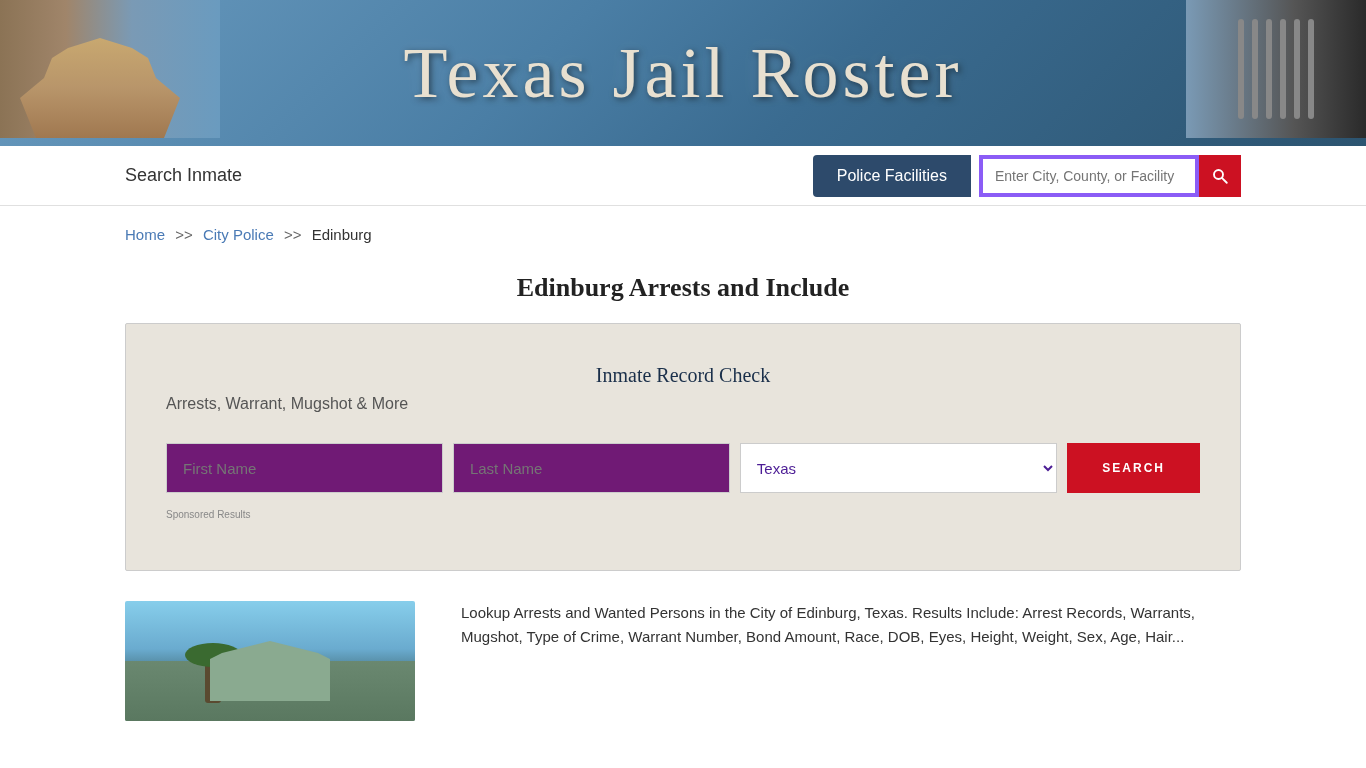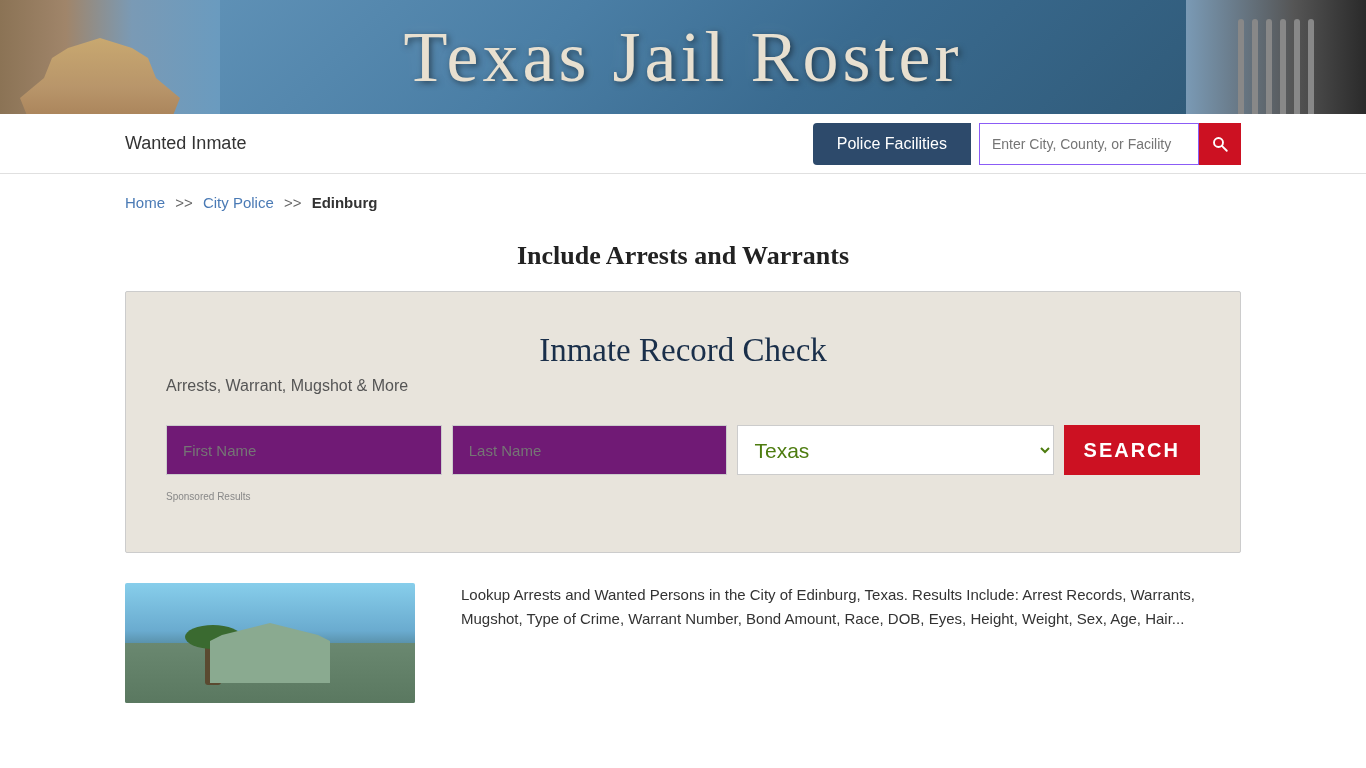--- a/index.html
+++ b/index.html
@@ -11,21 +11,21 @@
       font-family: Georgia, 'Times New Roman', serif;
       background: #fff;
       width: 1366px;
       min-height: 768px;
       overflow-x: hidden;
     }
 
     
     .header-banner {
       width: 1366px;
-      height: 114px;
+      height: 146px;
       background: linear-gradient(135deg, #6a9bbf 0%, #4a7ea5 40%, #3a6b90 60%, #2c5470 100%);
       position: relative;
       overflow: hidden;
       display: flex;
       align-items: center;
       justify-content: center;
     }
     .header-banner .banner-left {
       position: absolute;
       left: 0;
@@ -125,21 +125,21 @@
       border-radius: 0 4px 4px 0;
     }
     .nav-search-input-wrapper {
       display: flex;
       align-items: center;
       margin-left: 8px;
     }
     .nav-search-input {
       width: 220px;
       height: 42px;
-      border: 1px solid #8b5cf6;
+      border: 4px solid #8b5cf6;
       padding: 0 12px;
       font-size: 14px;
       font-family: Arial, sans-serif;
       color: #999;
       outline: none;
     }
     .nav-search-btn {
       width: 42px;
       height: 42px;
       background: #cc1122;
@@ -161,21 +161,21 @@
     .breadcrumb a {
       color: #4a7ab5;
       text-decoration: none;
     }
     .breadcrumb-sep {
       color: #666;
       margin: 0 6px;
     }
     .breadcrumb-current {
       color: #333;
-      font-weight: bold;
+      font-weight: normal;
     }
 
     
     .page-title-section {
       text-align: center;
       padding: 10px 0 20px;
       font-family: Georgia, serif;
     }
     .page-title {
       font-size: 26px;
@@ -186,21 +186,21 @@
     
     .record-check-box {
       margin: 0 125px 30px;
       background: #e8e4dc;
       border: 1px solid #ccc;
       padding: 40px 40px 50px;
       border-radius: 2px;
     }
     .record-check-title {
       text-align: center;
-      font-size: 33px;
+      font-size: 20px;
       color: #1a2f4a;
       font-family: Georgia, serif;
       margin-bottom: 8px;
     }
     .record-check-subtitle {
       font-size: 16px;
       color: #555;
       font-family: Arial, sans-serif;
       margin-bottom: 30px;
     }
@@ -218,34 +218,34 @@
       font-family: Arial, sans-serif;
       color: #999;
       background: #701a75;
       outline: none;
     }
     .record-select {
       flex: 1.2;
       height: 50px;
       border: 1px solid #ccc;
       padding: 0 12px;
-      font-size: 21px;
-      font-family: Arial, sans-serif;
-      color: #4d7c0f;
+      font-size: 15px;
+      font-family: Arial, sans-serif;
+      color: #4c1d95;
       background: #fff;
       outline: none;
       cursor: pointer;
     }
     .record-search-btn {
       height: 50px;
-      padding: 0 20px;
+      padding: 0 35px;
       background: #cc1122;
       color: #fff;
       border: none;
-      font-size: 20px;
+      font-size: 12px;
       font-weight: bold;
       font-family: Arial, sans-serif;
       letter-spacing: 2px;
       cursor: pointer;
       flex-shrink: 0;
     }
     .sponsored-results {
       margin-top: 16px;
       font-size: 10px;
       color: #888;
@@ -328,21 +328,21 @@
       <div class="jail-bar"></div>
       <div class="jail-bar"></div>
       <div class="jail-bar"></div>
       <div class="jail-bar"></div>
       <div class="jail-bar"></div>
     </div>
   </div>
 </div>
 
 <div class="nav-bar">
-  <span class="nav-search-label">Wanted Inmate</span>
+  <span class="nav-search-label">Search Inmate</span>
   <div class="nav-buttons">
     <button class="nav-btn nav-btn-police">Police Facilities</button>
   </div>
   <div class="nav-search-input-wrapper">
     <input class="nav-search-input" type="text" placeholder="Enter City, County, or Facility" style="">
     <button class="nav-search-btn">
       <svg width="18" height="18" viewBox="0 0 24 24" fill="white">
         <circle cx="10" cy="10" r="6" stroke="white" stroke-width="2.5" fill="none"></circle>
         <line x1="14.5" y1="14.5" x2="21" y2="21" stroke="white" stroke-width="2.5" stroke-linecap="round"></line>
       </svg>
@@ -352,21 +352,21 @@
 
 <div class="breadcrumb">
   <a href="#">Home</a>
   <span class="breadcrumb-sep">&gt;&gt;</span>
   <a href="#">City Police</a>
   <span class="breadcrumb-sep">&gt;&gt;</span>
   <span class="breadcrumb-current">Edinburg</span>
 </div>
 
 <div class="page-title-section">
-  <h1 class="page-title">Include Arrests and Warrants</h1>
+  <h1 class="page-title">Edinburg Arrests and Include</h1>
 </div>
 
 <div class="record-check-box">
   <div class="record-check-title">Inmate Record Check</div>
   <div class="record-check-subtitle">Arrests, Warrant, Mugshot &amp; More</div>
   <div class="record-check-form">
     <input class="record-input" type="text" placeholder="First Name" style="">
     <input class="record-input" type="text" placeholder="Last Name" style="">
     <select class="record-select" id="state-select">
     <option value="Alabama">Alabama</option><option value="Alaska">Alaska</option><option value="Arizona">Arizona</option><option value="Arkansas">Arkansas</option><option value="California">California</option><option value="Colorado">Colorado</option><option value="Connecticut">Connecticut</option><option value="Delaware">Delaware</option><option value="Florida">Florida</option><option value="Georgia">Georgia</option><option value="Hawaii">Hawaii</option><option value="Idaho">Idaho</option><option value="Illinois">Illinois</option><option value="Indiana">Indiana</option><option value="Iowa">Iowa</option><option value="Kansas">Kansas</option><option value="Kentucky">Kentucky</option><option value="Louisiana">Louisiana</option><option value="Maine">Maine</option><option value="Maryland">Maryland</option><option value="Massachusetts">Massachusetts</option><option value="Michigan">Michigan</option><option value="Minnesota">Minnesota</option><option value="Mississippi">Mississippi</option><option value="Missouri">Missouri</option><option value="Montana">Montana</option><option value="Nebraska">Nebraska</option><option value="Nevada">Nevada</option><option value="New Hampshire">New Hampshire</option><option value="New Jersey">New Jersey</option><option value="New Mexico">New Mexico</option><option value="New York">New York</option><option value="North Carolina">North Carolina</option><option value="North Dakota">North Dakota</option><option value="Ohio">Ohio</option><option value="Oklahoma">Oklahoma</option><option value="Oregon">Oregon</option><option value="Pennsylvania">Pennsylvania</option><option value="Rhode Island">Rhode Island</option><option value="South Carolina">South Carolina</option><option value="South Dakota">South Dakota</option><option value="Tennessee">Tennessee</option><option value="Texas" selected="">Texas</option><option value="Utah">Utah</option><option value="Vermont">Vermont</option><option value="Virginia">Virginia</option><option value="Washington">Washington</option><option value="West Virginia">West Virginia</option><option value="Wisconsin">Wisconsin</option><option value="Wyoming">Wyoming</option></select>

